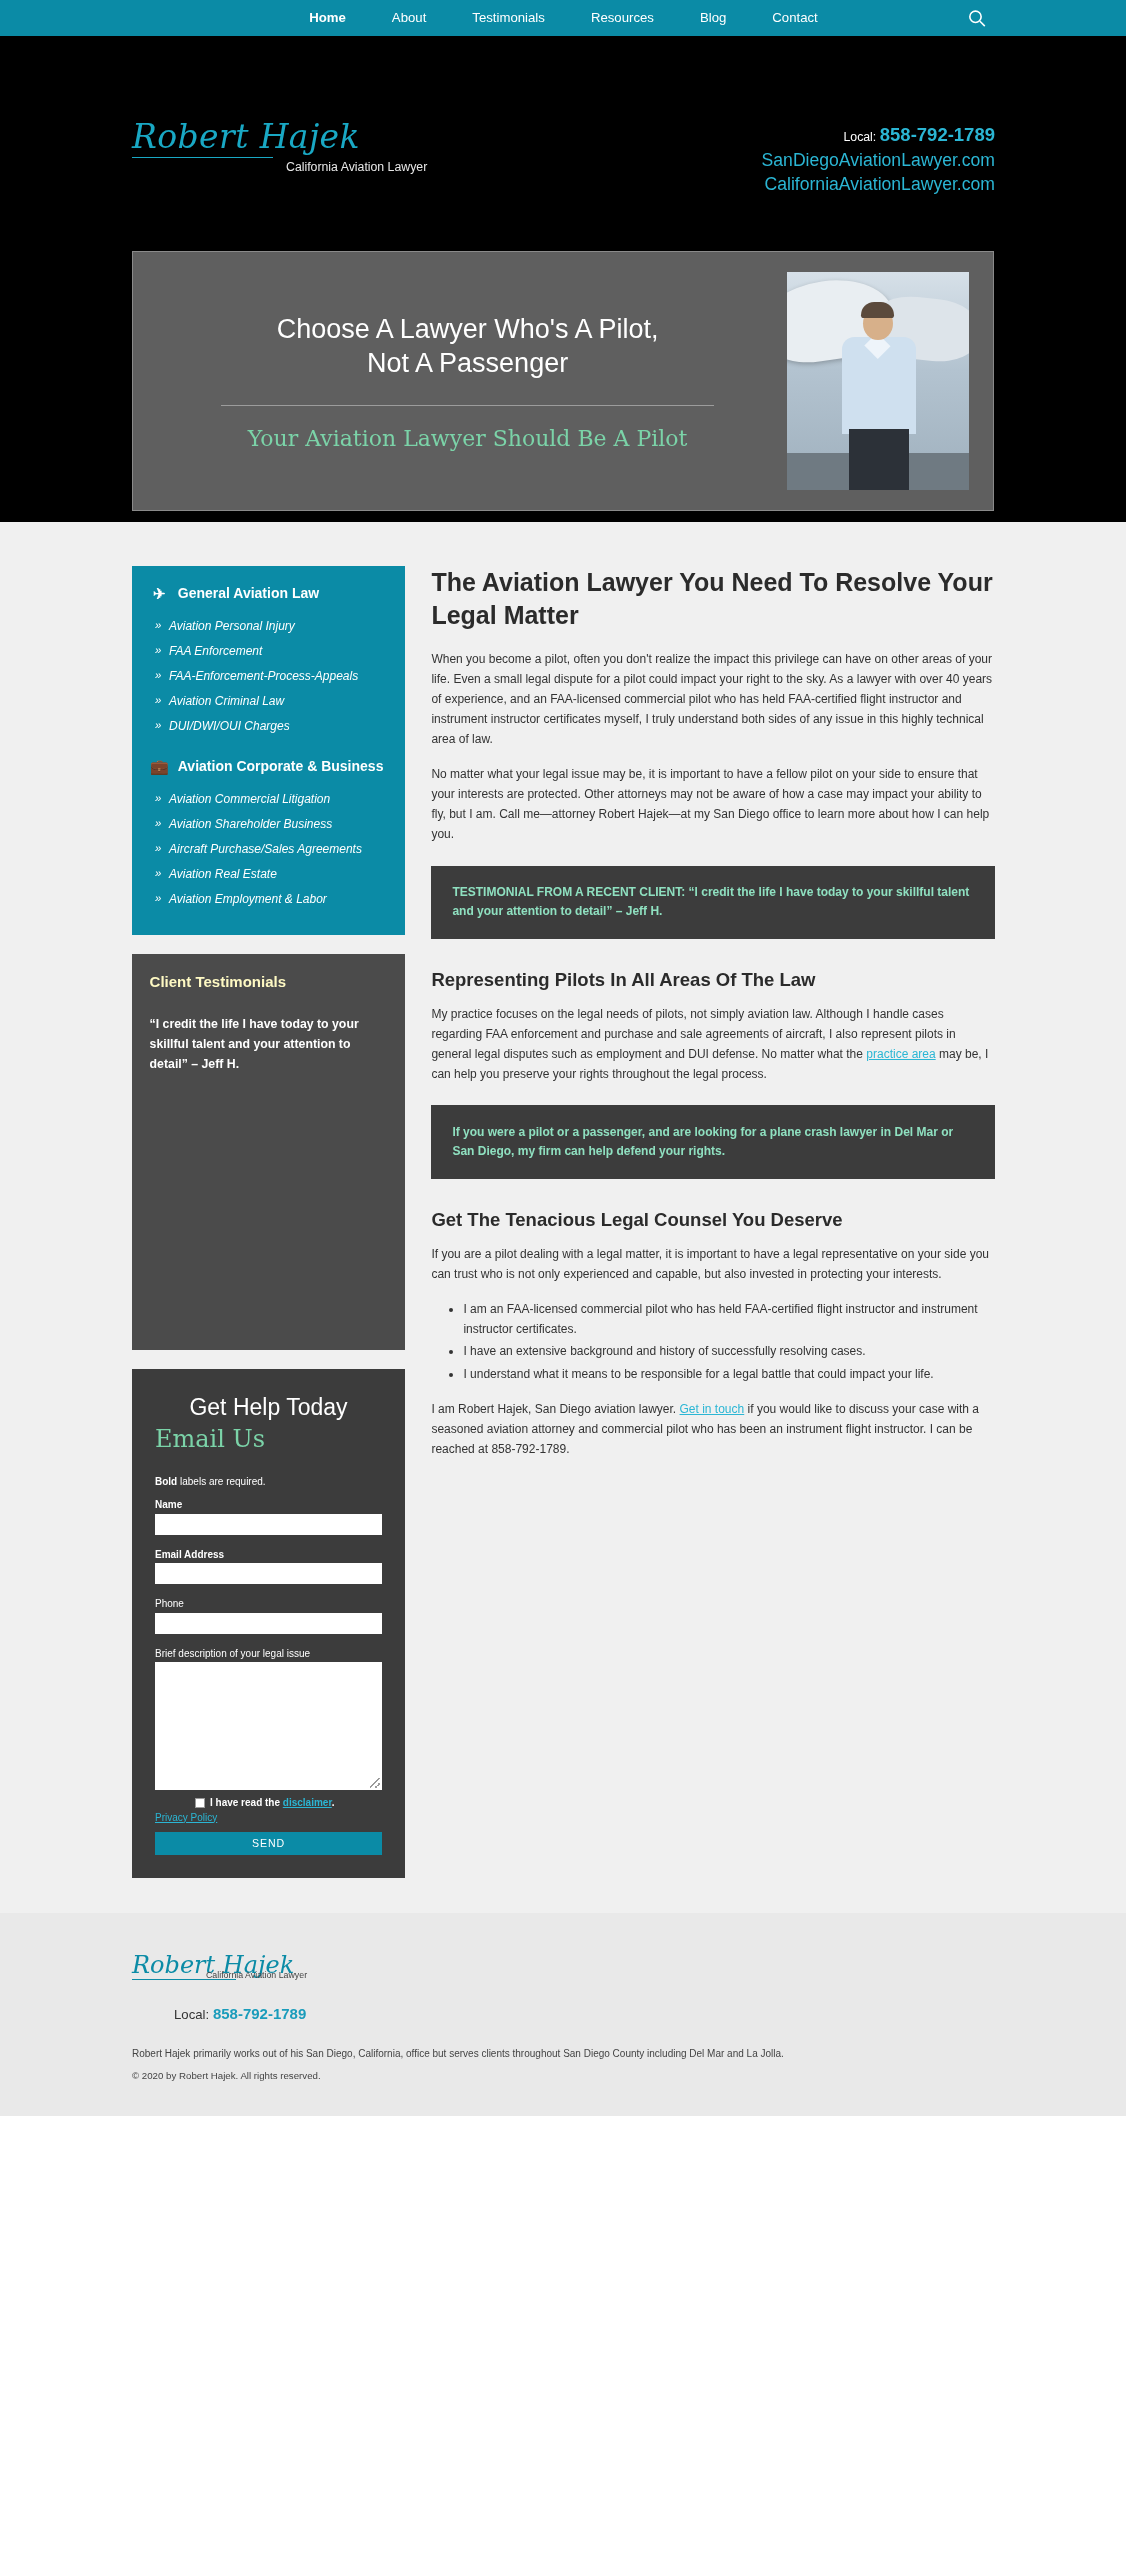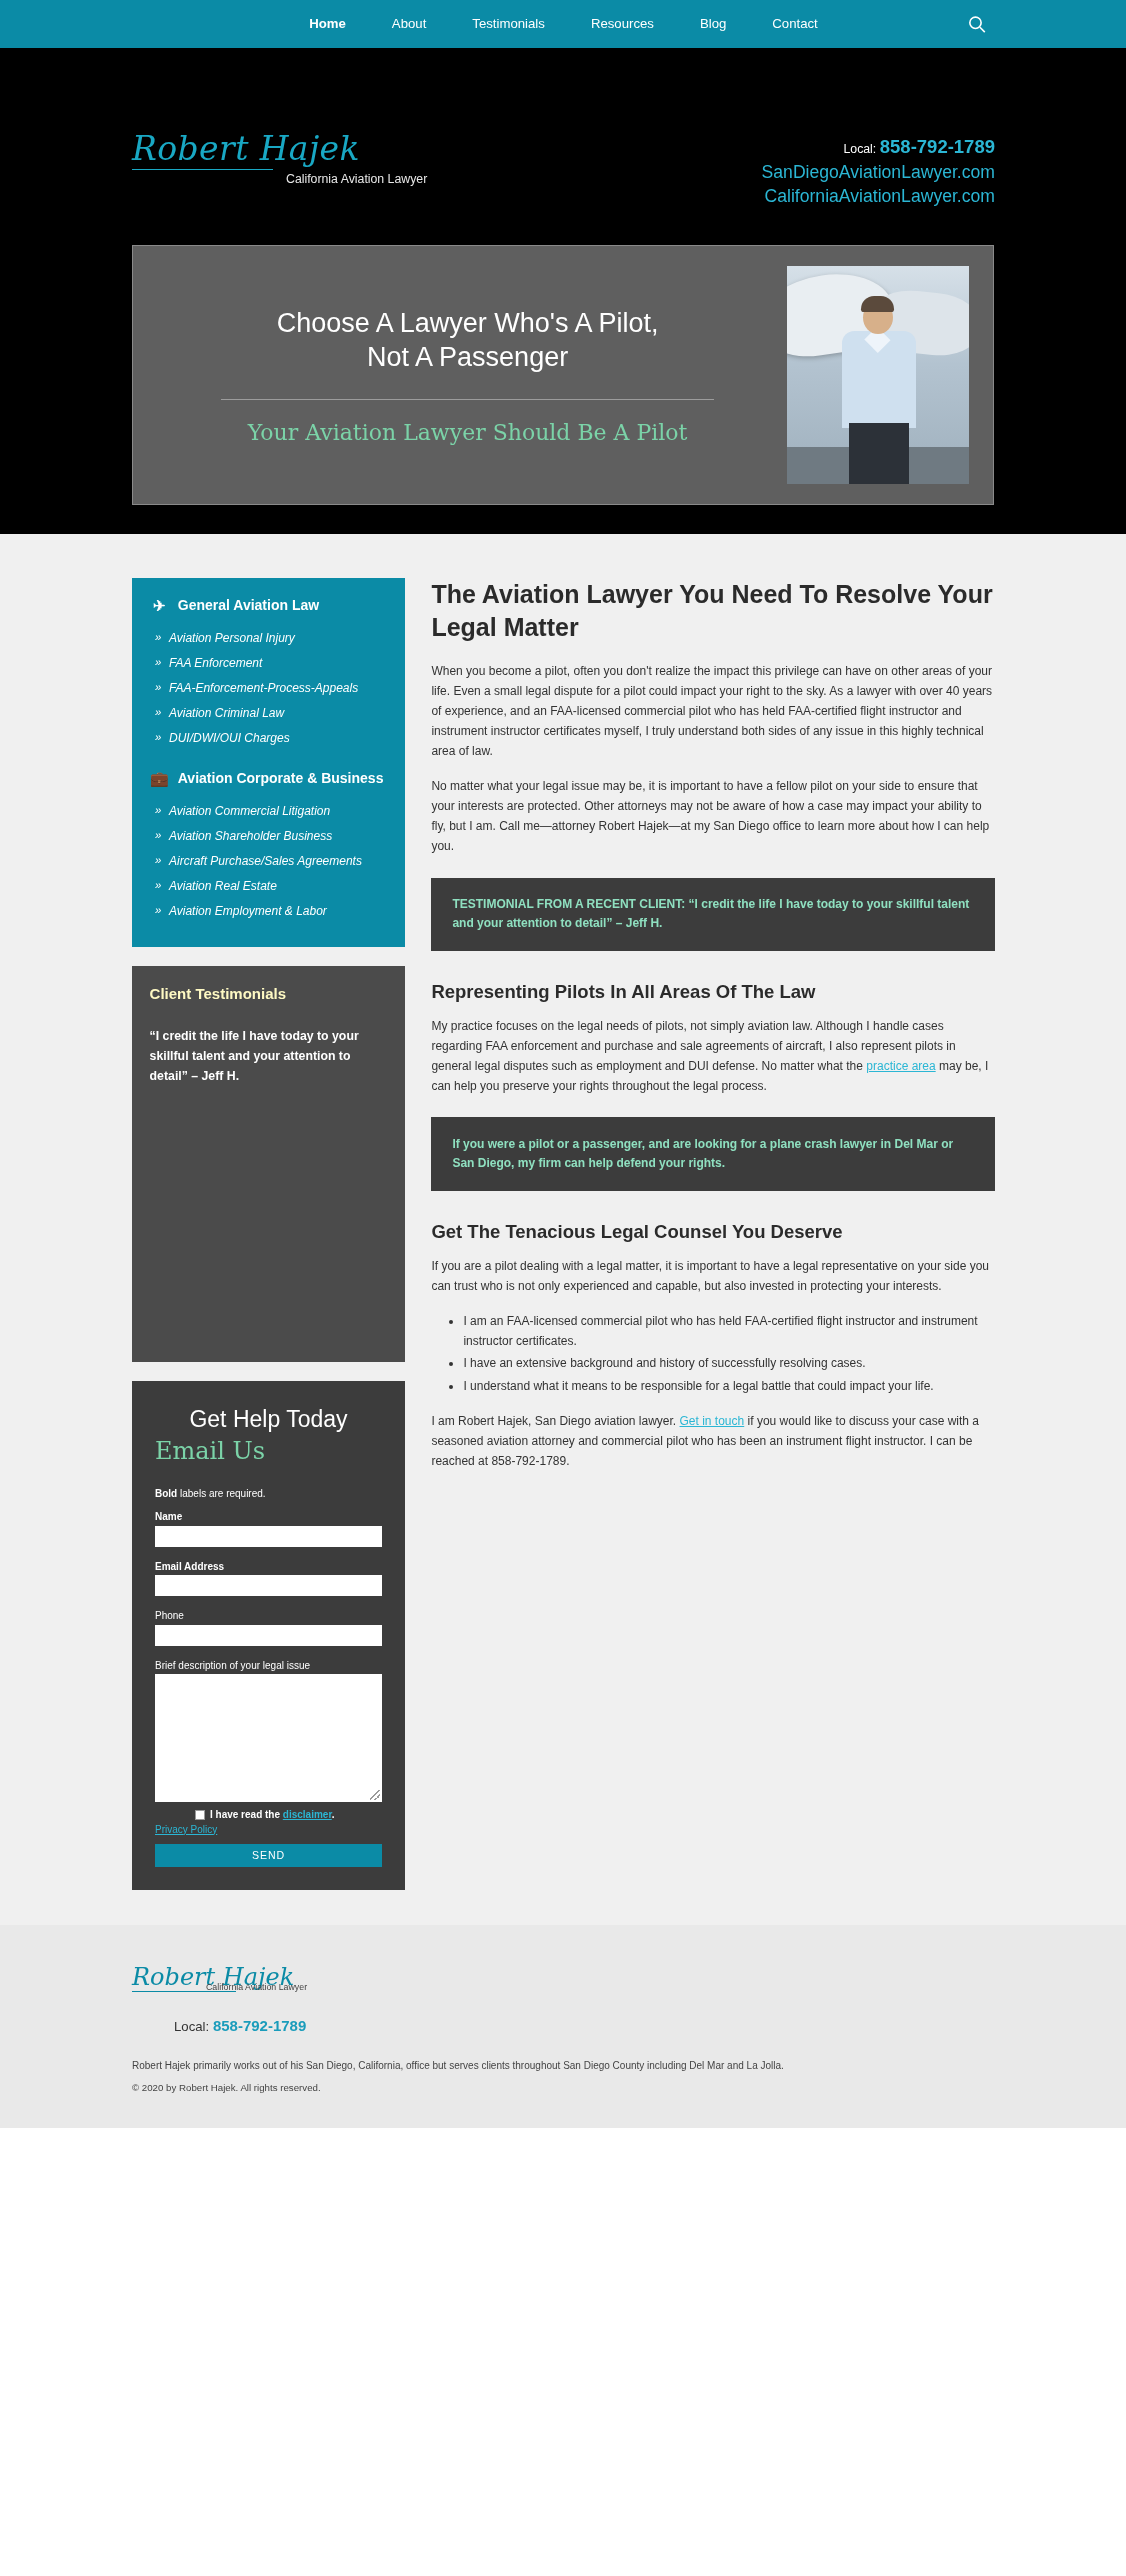--- a/index.html
+++ b/index.html
@@ -7,21 +7,21 @@
   body {
     width: 1127px;
     font-family: "Liberation Sans", sans-serif;
     background: #ffffff;
     color: #222;
   }
 
   
   .topnav {
     background: #0b8ba6;
-    height: 48px;
+    height: 36px;
     display: flex;
     align-items: center;
     justify-content: center;
     position: relative;
   }
   .topnav .navlist {
     display: flex;
     align-items: center;
     gap: 0px;
   }
@@ -99,21 +99,21 @@
     display: block;
     margin-top: 3.5px;
     text-decoration: none;
     cursor: pointer;
   }
 
   
   .hero {
     position: absolute;
     left: 132px;
-    top: 197px;
+    top: 215px;
     width: 862px;
     height: 260px;
     background: #5f5f5f;
     border: 0.9px solid #8a8a8a;
     padding: 24px;
     display: flex;
     align-items: center;
   }
   .hero-text {
     flex: 1;

